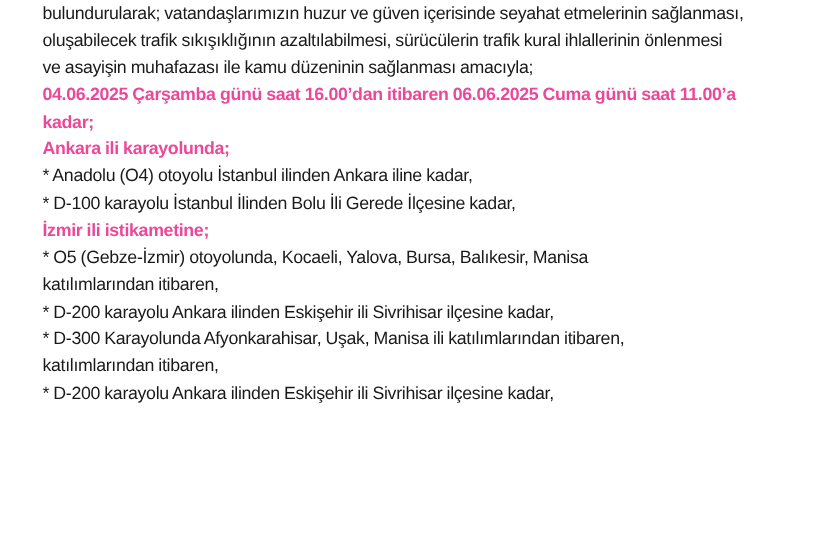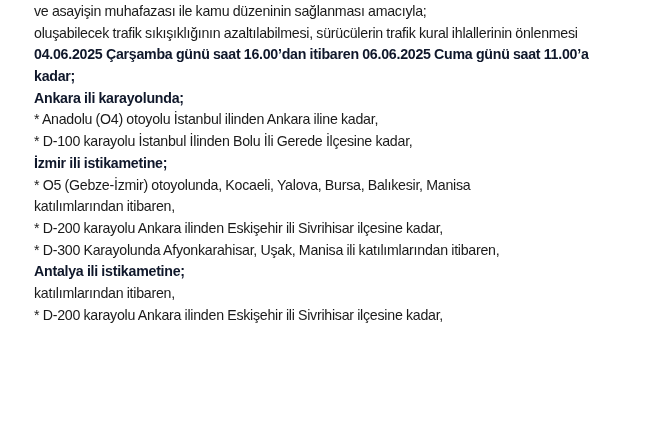--- a/index.html
+++ b/index.html
@@ -25,40 +25,40 @@
       letter-spacing: -0.25px;
       word-spacing: -0.3px;
     }
     .line {
       display: block;
       white-space: nowrap;
       height: 21.7px;
     }
     .bold {
       font-weight: bold;
-      color: #0f172a;
+      color: #ec4899;
     }
   </style>
 </head>
 <body>
 
 <div class="doc">
+  <span class="line">bulundurularak; vatandaşlarımızın huzur ve güven içerisinde seyahat etmelerinin sağlanması,</span>
+  <span class="line">oluşabilecek trafik sıkışıklığının azaltılabilmesi, sürücülerin trafik kural ihlallerinin önlenmesi</span>
   <span class="line">ve asayişin muhafazası ile kamu düzeninin sağlanması amacıyla;</span>
-  <span class="line">oluşabilecek trafik sıkışıklığının azaltılabilmesi, sürücülerin trafik kural ihlallerinin önlenmesi</span>
 
   <span class="line bold">04.06.2025 Çarşamba günü saat 16.00’dan itibaren 06.06.2025 Cuma günü saat 11.00’a</span>
   <span class="line bold">kadar;</span>
 
   <span class="line bold">Ankara ili karayolunda;</span>
   <span class="line">* Anadolu (O4) otoyolu İstanbul ilinden Ankara iline kadar,</span>
   <span class="line">* D-100 karayolu İstanbul İlinden Bolu İli Gerede İlçesine kadar,</span>
 
   <span class="line bold">İzmir ili istikametine;</span>
   <span class="line">* O5 (Gebze-İzmir) otoyolunda, Kocaeli, Yalova, Bursa, Balıkesir, Manisa</span>
   <span class="line">katılımlarından itibaren,</span>
   <span class="line">* D-200 karayolu Ankara ilinden Eskişehir ili Sivrihisar ilçesine kadar,</span>
   <span class="line">* D-300 Karayolunda Afyonkarahisar, Uşak, Manisa ili katılımlarından itibaren,</span>
 
-  <span class="line bold">Antalya ili istikametine;</span>
   <span class="line">katılımlarından itibaren,</span>
   <span class="line">* D-200 karayolu Ankara ilinden Eskişehir ili Sivrihisar ilçesine kadar,</span>
 
 </div>
 
 </body></html>

